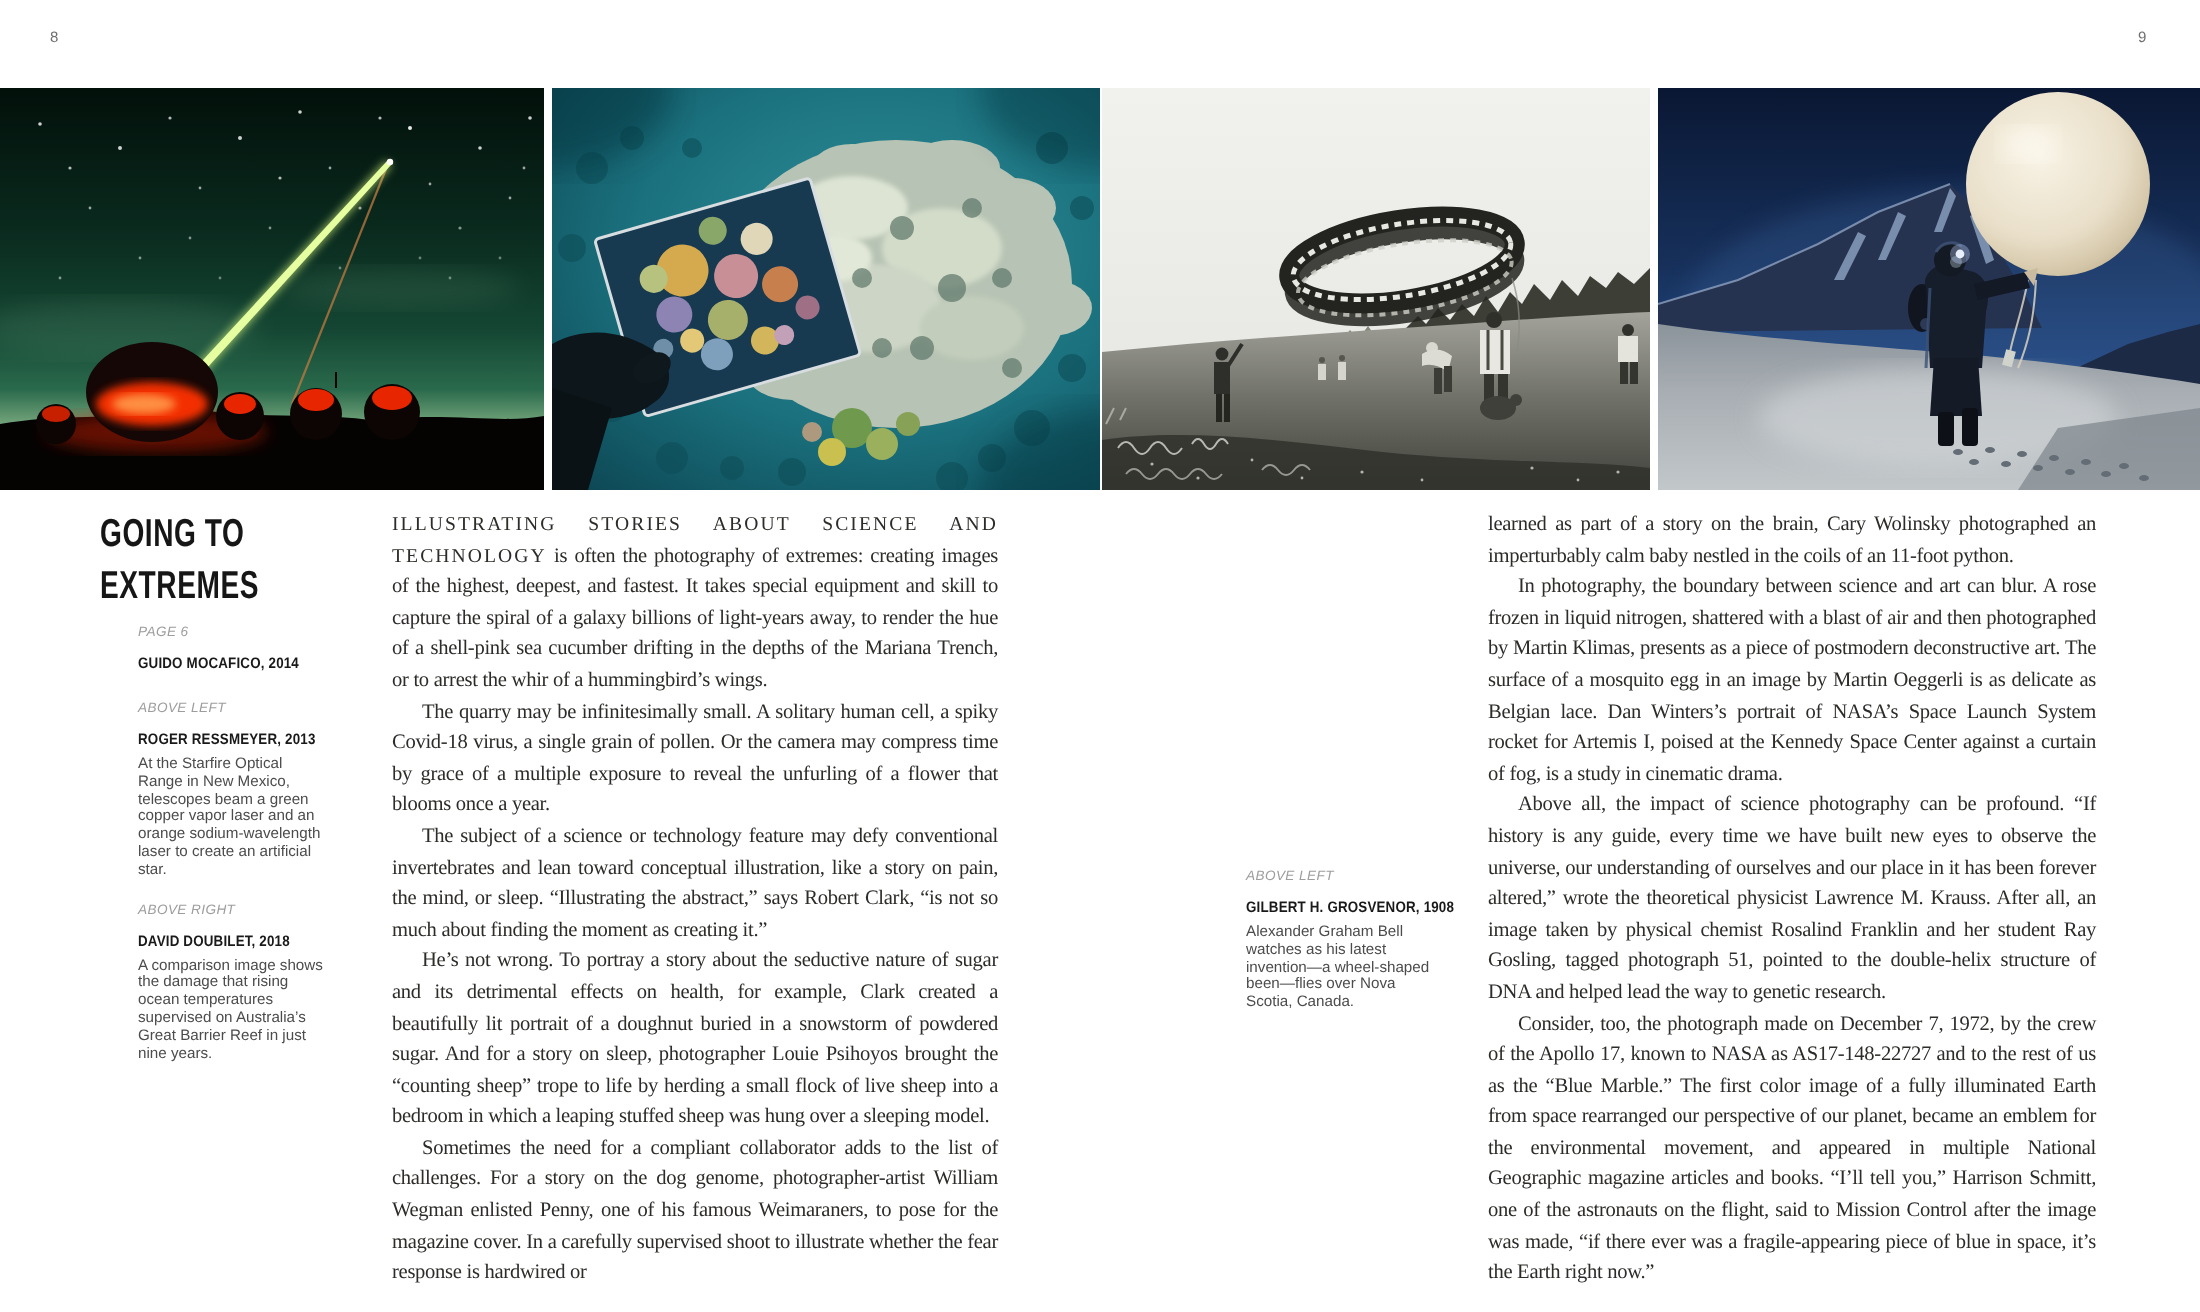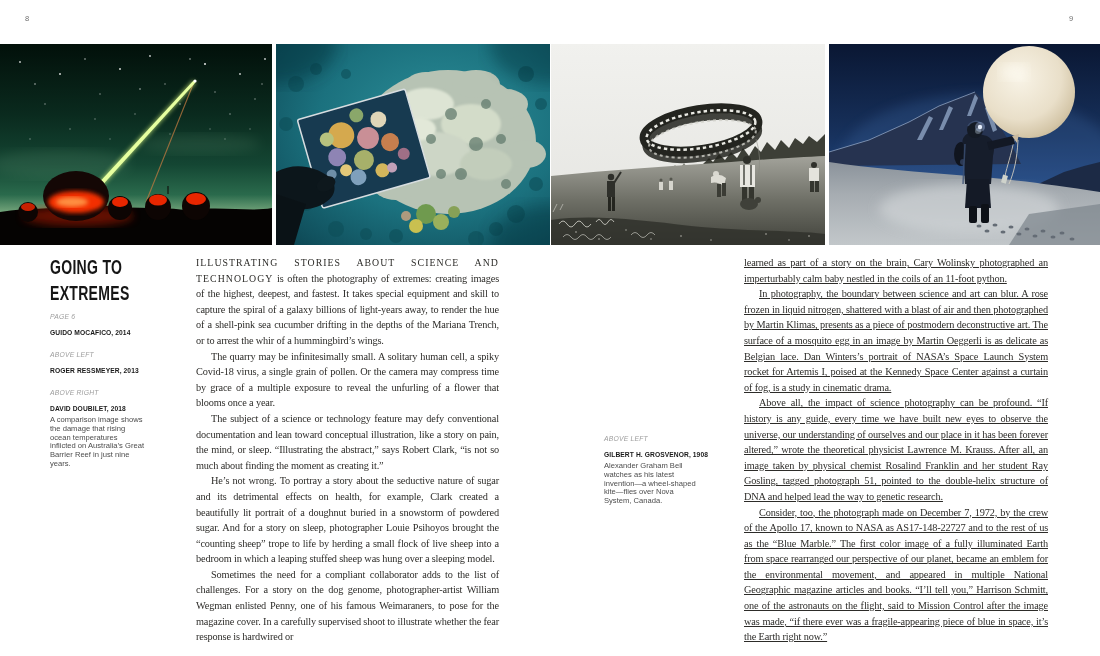--- a/index.html
+++ b/index.html
@@ -15,35 +15,35 @@
   .photo svg { display:block; }
   #photo1 { left:0;    width:272px; }
   #photo2 { left:276px; width:274px; }
   #photo3 { left:551px; width:274px; }
   #photo4 { left:829px; width:271px; }
 
   
   .side-title { position:absolute; left:50px; top:254px; width:200px;
                 font-size:19.5px; line-height:26px; font-weight:700; color:#161616;
                 transform:scaleX(0.72); transform-origin:left top; letter-spacing:0.4px; }
-  .cap-col { position:absolute; width:94px; }
+  .cap-col { position:absolute; width:94px;margin-left:19px; }
   #side-captions { left:50px; top:312px; }
   #mid-captions  { left:604px; top:434px; }
   .cap-group { margin-bottom:11px; }
   .cap-label { font-style:italic; font-size:6.8px; line-height:9px; color:#9d9d9d; letter-spacing:0.2px; }
   .cap-credit { display:inline-block; font-weight:700; font-size:7.6px; line-height:10px; color:#191919;
                 transform:scaleX(0.88); transform-origin:left top; white-space:nowrap; letter-spacing:0.1px; }
   .cap-text { font-size:7.6px; line-height:8.8px; color:#4c4c4c; margin-top:1px; }
 
   
   .bodycol { position:absolute; top:255px; font-family:"Liberation Serif", serif;
              font-size:10.3px; line-height:15.6px; letter-spacing:-0.15px;
              color:#2d2c29; text-align:justify; }
   #col1 { left:196px; width:303px; }
-  #col2 { left:744px; width:304px;text-decoration:underline; }
+  #col2 { left:744px; width:304px; }
   .bodycol p.ind { text-indent:15px; }
   .lead-caps { letter-spacing:1.05px; font-size:9.8px;margin-top:34px; }
 </style>
 </head>
 <body>
 
 <div class="spread">
 
   <div class="folio left">8</div>
   <div class="folio right">9</div>
@@ -377,41 +377,42 @@
   </div>
 
   <div class="cap-col" id="side-captions">
     <div class="cap-group">
       <div class="cap-label">PAGE 6</div>
       <div class="cap-credit">GUIDO MOCAFICO, 2014</div>
     </div>
     <div class="cap-group">
       <div class="cap-label">ABOVE LEFT</div>
       <div class="cap-credit">ROGER RESSMEYER, 2013</div>
+      <div class="cap-text">At the Starfire Optical Range in New Mexico, telescopes beam a green copper vapor laser and an orange sodium-wavelength laser to create an artificial star.</div>
     </div>
     <div class="cap-group">
       <div class="cap-label">ABOVE RIGHT</div>
       <div class="cap-credit">DAVID DOUBILET, 2018</div>
-      <div class="cap-text">A comparison image shows the damage that rising ocean temperatures inflicted on Australia’s Great Barrier Reef in just nine years.</div>
+      <div class="cap-text">A comparison image shows the damage that rising ocean temperatures supervised on Australia’s Great Barrier Reef in just nine years.</div>
     </div>
   </div>
 
   <div class="bodycol" id="col1">
     <p><span class="lead-caps">ILLUSTRATING STORIES ABOUT SCIENCE AND TECHNOLOGY</span><span> is often the photography of extremes: creating images of the highest, deepest, and fastest. It takes special equipment and skill to capture the spiral of a galaxy billions of light-years away, to render the hue of a shell-pink sea cucumber drifting in the depths of the Mariana Trench, or to arrest the whir of a hummingbird’s wings.</span></p>
     <p class="ind">The quarry may be infinitesimally small. A solitary human cell, a spiky Covid-18 virus, a single grain of pollen. Or the camera may compress time by grace of a multiple exposure to reveal the unfurling of a flower that blooms once a year.</p>
-    <p class="ind">The subject of a science or technology feature may defy conventional documentation and lean toward conceptual illustration, like a story on pain, the mind, or sleep. “Illustrating the abstract,” says Robert Clark, “is not so much about finding the moment as creating it.”</p>
+    <p class="ind">The subject of a science or technology feature may defy conventional invertebrates and lean toward conceptual illustration, like a story on pain, the mind, or sleep. “Illustrating the abstract,” says Robert Clark, “is not so much about finding the moment as creating it.”</p>
     <p class="ind">He’s not wrong. To portray a story about the seductive nature of sugar and its detrimental effects on health, for example, Clark created a beautifully lit portrait of a doughnut buried in a snowstorm of powdered sugar. And for a story on sleep, photographer Louie Psihoyos brought the “counting sheep” trope to life by herding a small flock of live sheep into a bedroom in which a leaping stuffed sheep was hung over a sleeping model.</p>
     <p class="ind">Sometimes the need for a compliant collaborator adds to the list of challenges. For a story on the dog genome, photographer-artist William Wegman enlisted Penny, one of his famous Weimaraners, to pose for the magazine cover. In a carefully supervised shoot to illustrate whether the fear response is hardwired or</p>
   </div>
 
   <div class="cap-col" id="mid-captions">
     <div class="cap-group">
       <div class="cap-label">ABOVE LEFT</div>
       <div class="cap-credit">GILBERT H. GROSVENOR, 1908</div>
-      <div class="cap-text">Alexander Graham Bell watches as his latest invention—a wheel-shaped kite—flies over Nova System, Canada.</div>
+      <div class="cap-text">Alexander Graham Bell watches as his latest invention—a wheel-shaped been—flies over Nova Scotia, Canada.</div>
     </div>
   </div>
 
   <div class="bodycol" id="col2">
     <p>learned as part of a story on the brain, Cary Wolinsky photographed an imperturbably calm baby nestled in the coils of an 11-foot python.</p>
     <p class="ind">In photography, the boundary between science and art can blur. A rose frozen in liquid nitrogen, shattered with a blast of air and then photographed by Martin Klimas, presents as a piece of postmodern deconstructive art. The surface of a mosquito egg in an image by Martin Oeggerli is as delicate as Belgian lace. Dan Winters’s portrait of NASA’s Space Launch System rocket for Artemis I, poised at the Kennedy Space Center against a curtain of fog, is a study in cinematic drama.</p>
     <p class="ind">Above all, the impact of science photography can be profound. “If history is any guide, every time we have built new eyes to observe the universe, our understanding of ourselves and our place in it has been forever altered,” wrote the theoretical physicist Lawrence M. Krauss. After all, an image taken by physical chemist Rosalind Franklin and her student Ray Gosling, tagged photograph 51, pointed to the double-helix structure of DNA and helped lead the way to genetic research.</p>
     <p class="ind">Consider, too, the photograph made on December 7, 1972, by the crew of the Apollo 17, known to NASA as AS17-148-22727 and to the rest of us as the “Blue Marble.” The first color image of a fully illuminated Earth from space rearranged our perspective of our planet, became an emblem for the environmental movement, and appeared in multiple National Geographic magazine articles and books. “I’ll tell you,” Harrison Schmitt, one of the astronauts on the flight, said to Mission Control after the image was made, “if there ever was a fragile-appearing piece of blue in space, it’s the Earth right now.”</p>
   </div>
 

